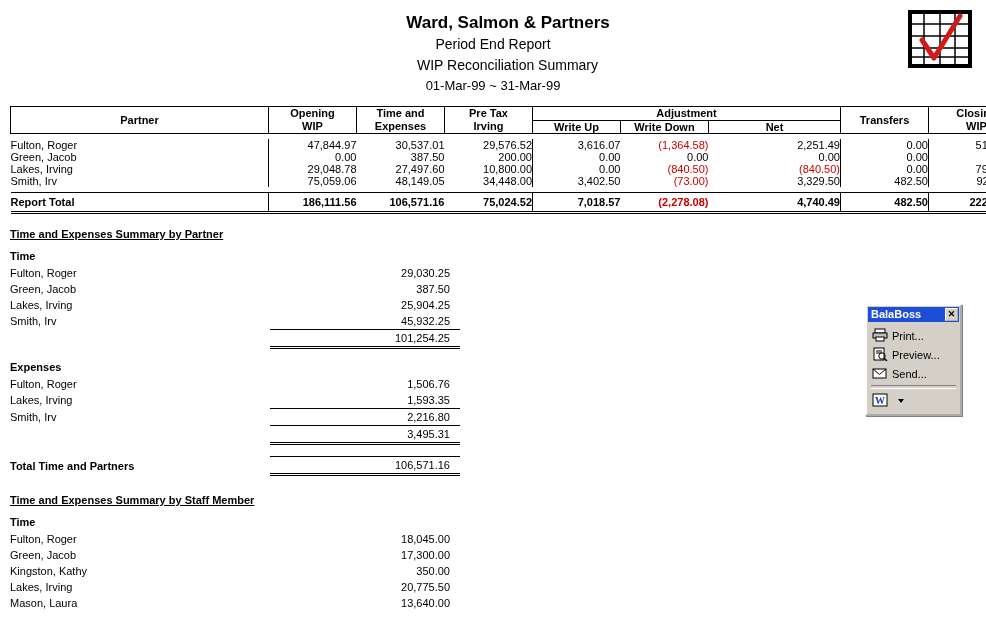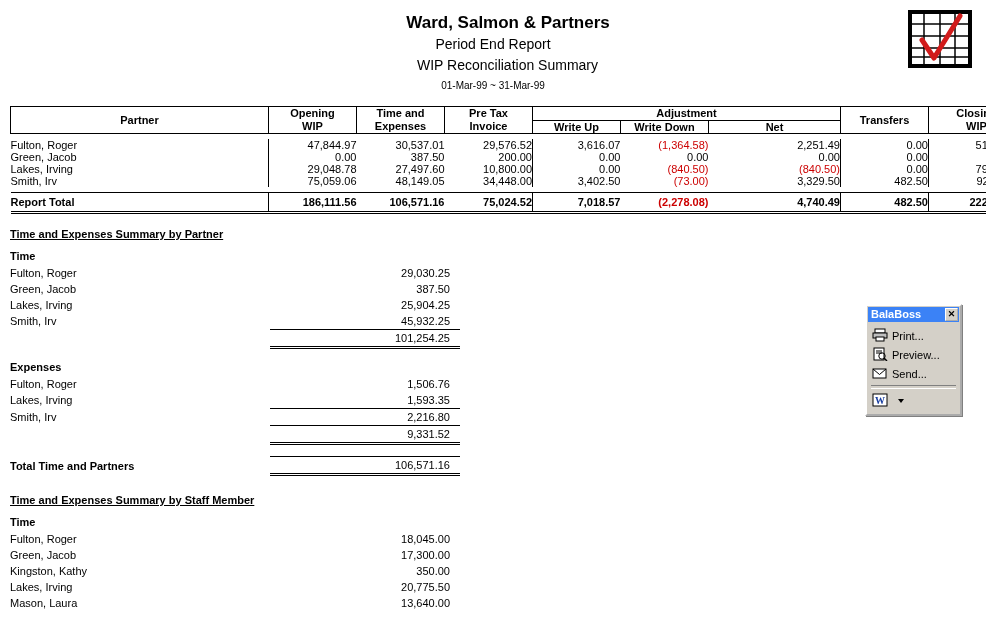--- a/index.html
+++ b/index.html
@@ -31,21 +31,21 @@
   .doc-sub1 {
     font-size: 14px;
     line-height: 20px;
   }
   .doc-sub2 {
     font-size: 14px;
     line-height: 22px;
     margin-left: 29px;
   }
   .doc-daterange {
-    font-size: 10px;
+    font-size: 13px;
     line-height: 20px;
   }
 
   
   .logo {
     position: absolute;
     top: 10px;
     right: 14px;
     width: 64px;
     height: 58px;
@@ -174,21 +174,21 @@
     top: 304px;
     width: 97px;
     height: 112px;
     background: #d4d0c8;
     border: 2px outset #ffffff;
     box-shadow: 1px 1px 0 #808080;
     box-sizing: border-box;
   }
   .toolwin-title {
     height: 15px;
-    background: #3b82f6;
+    background: #1d4ed8;
     color: #ffffff;
     font-size: 11px;
     font-weight: bold;
     line-height: 15px;
     padding-left: 3px;
     display: flex;
     align-items: center;
     justify-content: space-between;
     margin: 1px;
   }
@@ -283,21 +283,21 @@
         <th class="hd" rowspan="2" style="border-top:1px solid #000;">
           <span>Opening</span><br>
           <span>WIP</span>
         </th>
         <th class="hd" rowspan="2" style="border-top:1px solid #000;text-align:center;">
           <span>Time and</span><br>
           <span>Expenses</span>
         </th>
         <th class="hd" rowspan="2" style="border-top:1px solid #000;">
           <span>Pre Tax</span><br>
-          <span>Invoice</span>
+          <span>Irving</span>
         </th>
         <th class="hdr-adj-group" colspan="3" style="border-top:1px solid #000;">Adjustment</th>
         <th class="hd" rowspan="2" style="border-top:1px solid #000;">Transfers</th>
         <th class="hd last" rowspan="2" style="border-top:1px solid #000;border-right:1px solid #000;">
           <span>Closing</span><br>
           <span>WIP</span>
         </th>
       </tr>
       <tr>
         <th class="hdr-adj-sub">Write Up</th>
@@ -416,21 +416,21 @@
     <tr>
       <td class="sname">Lakes, Irving</td>
       <td class="sval">1,593.35</td>
     </tr>
     <tr>
       <td class="sname">Smith, Irv</td>
       <td class="sval rule-single">2,216.80</td>
     </tr>
     <tr>
       <td class="sname"></td>
-      <td class="sval rule-double">9,331.52</td>
+      <td class="sval rule-double">3,495.31</td>
     </tr>
     <tr class="gap">
           <td></td>
           <td></td>
         </tr>
     <tr>
       <td class="sname bold">Total Time and Partners</td>
       <td class="sval rule-double">106,571.16</td>
     </tr>
   </tbody>

